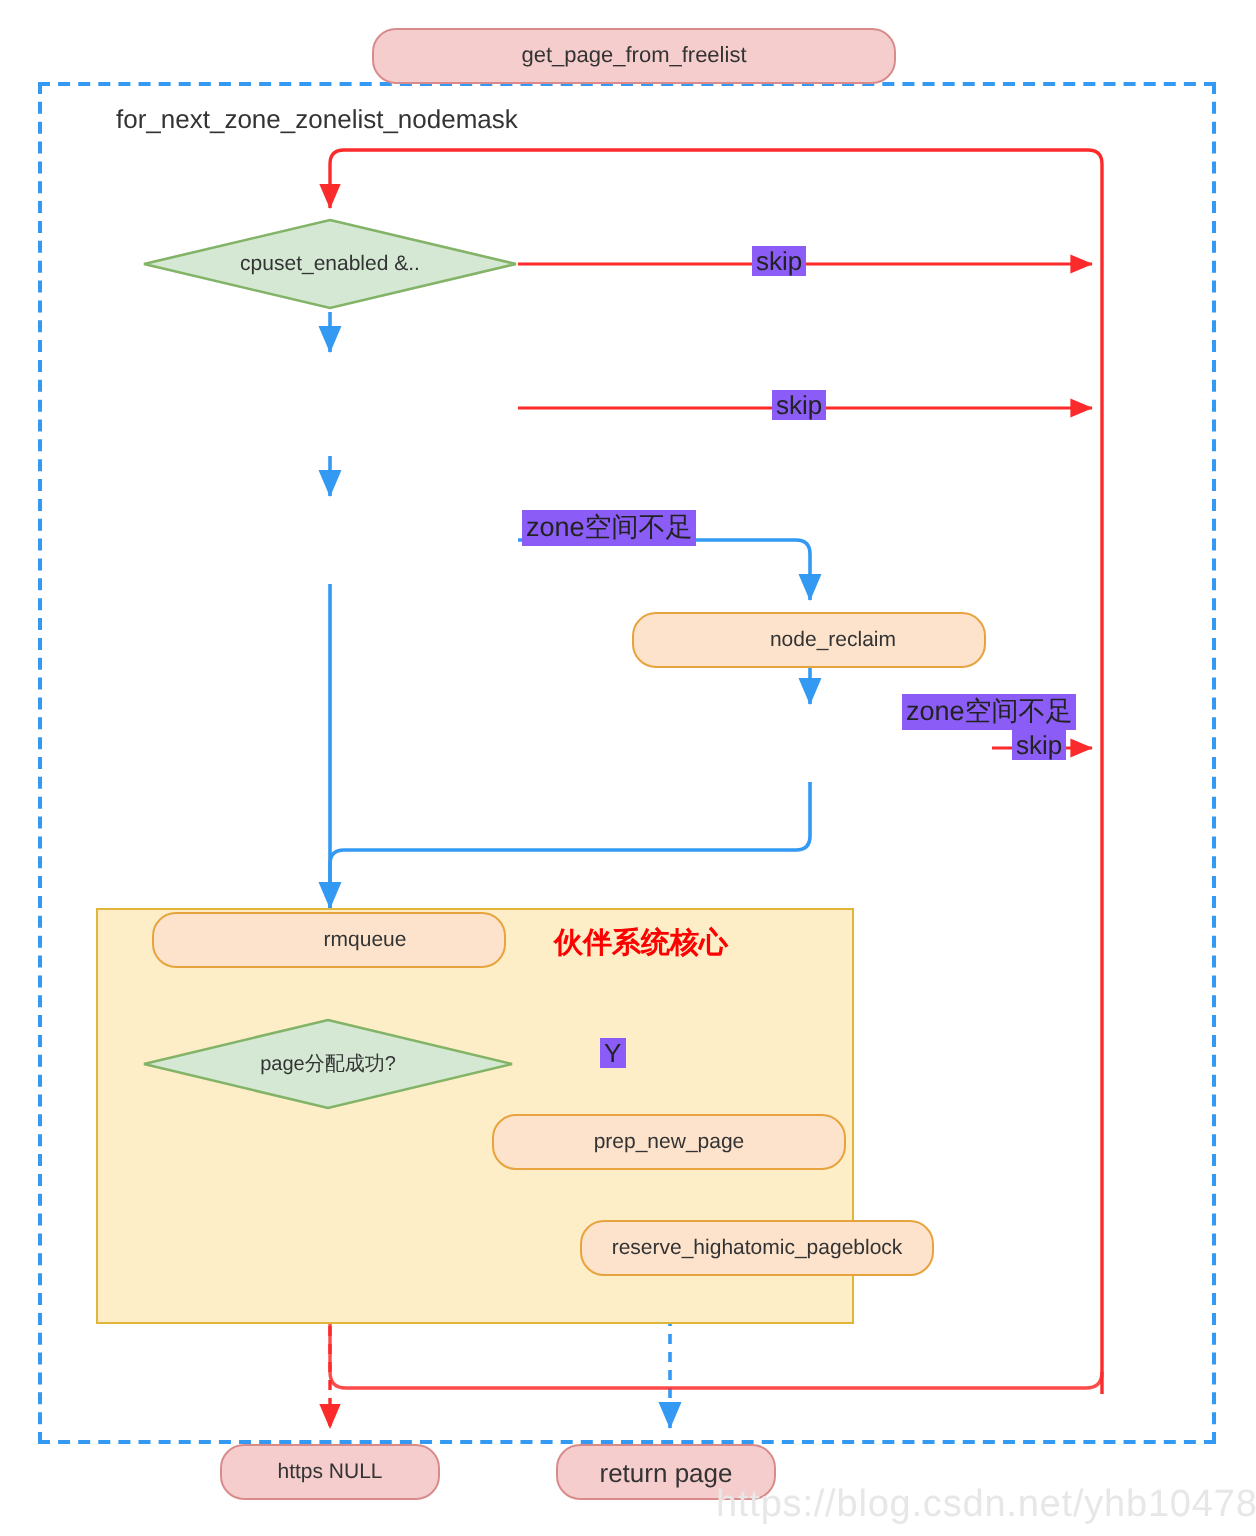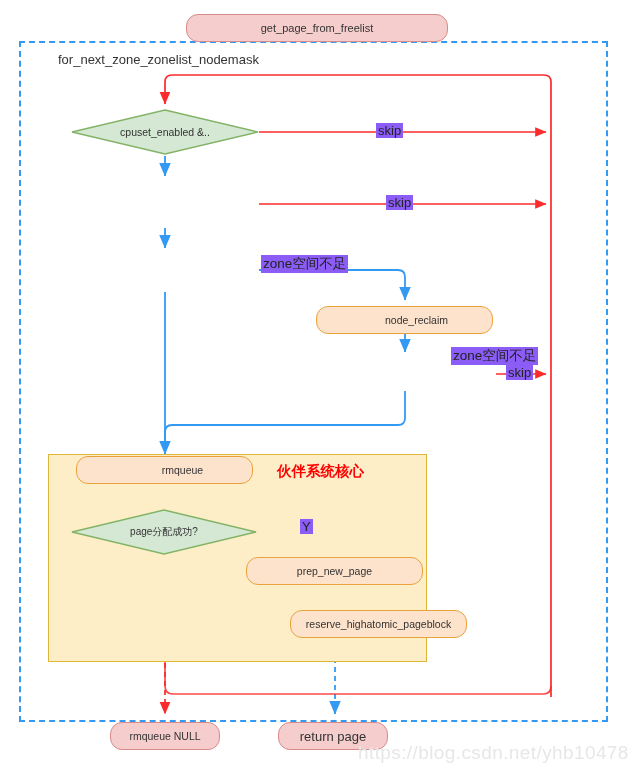--- a/index.html
+++ b/index.html
@@ -127,21 +127,21 @@
 
   <div class="node proc orange" style="left:246px;top:557px;width:177px;height:28px;justify-content:center;">
     <span class="lbl" style="font-size:10.5px;color:#333;">prep_new_page</span>
   </div>
 
   <div class="node proc orange" style="left:246px;top:610px;width:177px;height:28px;margin-left:44px;">
     <span class="lbl" style="font-size:10.5px;color:#333;">reserve_highatomic_pageblock</span>
   </div>
 
   <div class="node proc pink" style="left:110px;top:722px;width:110px;height:28px;">
-    <span class="lbl" style="font-size:10.5px;color:#333;">rmqueue NULL</span>
+    <span class="lbl" style="font-size:10.5px;color:#333;">https NULL</span>
   </div>
 
   <div class="node proc pink" style="left:278px;top:722px;width:110px;height:28px;">
     <span class="lbl" style="font-size:13px;color:#333;">return page</span>
   </div>
 
   <div class="edge-lbl" style="left:376px;top:123px;font-size:13px;color:#222;">skip</div>
 
   <div class="edge-lbl" style="left:386px;top:195px;font-size:13px;color:#222;">skip</div>
 

